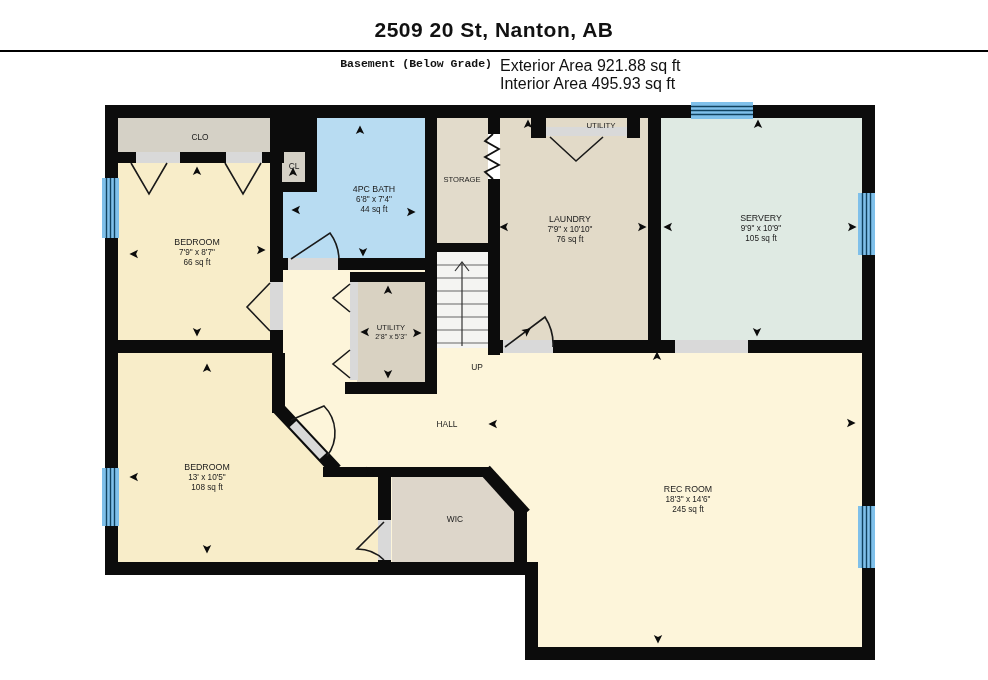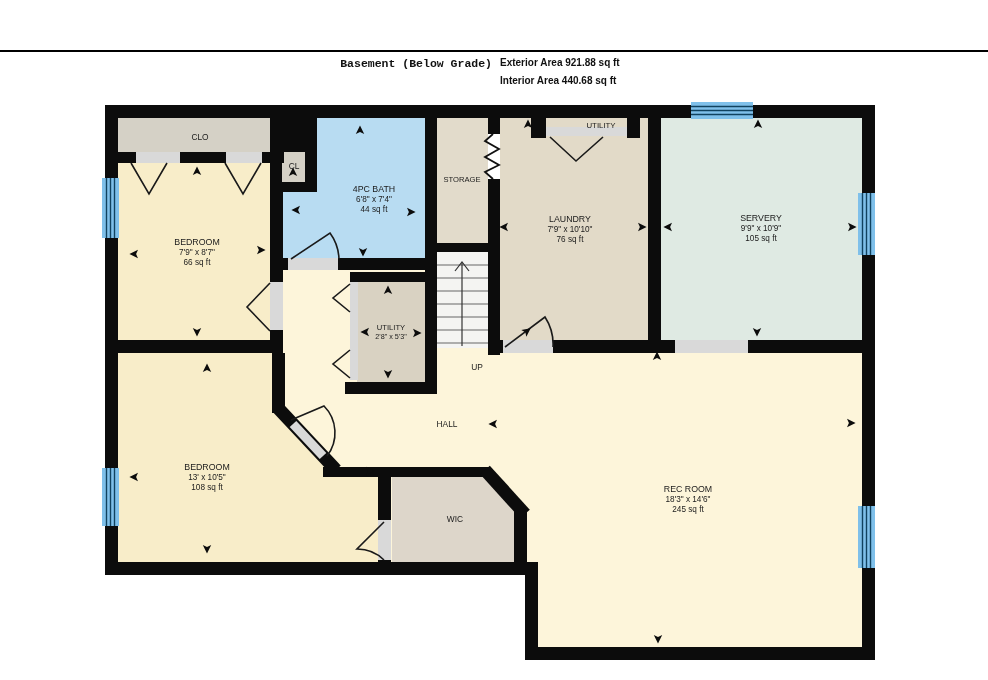--- a/index.html
+++ b/index.html
@@ -2,40 +2,41 @@
 <html><head>
 <meta charset="utf-8">
 <style>
   html,body{margin:0;padding:0;background:#ffffff;}
   #screen{position:relative;width:988px;height:680px;background:#ffffff;overflow:hidden;
           font-family:"Liberation Sans", sans-serif;}
   .title{position:absolute;top:18px;left:0;width:988px;text-align:center;
          font-size:21px;font-weight:bold;color:#111;letter-spacing:.5px;}
   .rule{position:absolute;top:50px;left:0;width:988px;height:2px;background:#000;}
   .floor-label{position:absolute;top:57px;right:496px;font-size:11.5px;font-weight:bold;color:#111;font-family:Liberation Mono, monospace;}
-  .area-line{position:absolute;left:500px;font-size:10px;color:#111;font-weight:bold;}
+  .area-line{position:absolute;left:500px;font-size:16px;color:#111;}
   .ext{top:57px;} .int{top:75px;}
   svg{position:absolute;top:0;left:0;}
   text{fill:#1b1b1b;font-family:"Liberation Sans", sans-serif;}
   .rname{font-size:8.8px;} .rdim{font-size:8.2px;} .rsmall{font-size:8.4px;}
   .wall{fill:#0c0c0c;}
   .open{fill:#d9d9d9;}
   .doorline{stroke:#1a1a1a;stroke-width:1.6;fill:none;}
   .tread{stroke:#666;stroke-width:1;}
   .arr{fill:#0c0c0c;}
   .winline{stroke:#10425f;stroke-width:1.4;}
 </style>
 </head>
 <body>
 
 <div id="screen">
+  <div class="title">2509 20 St, Nanton, AB</div>
   <div class="rule"></div>
   <div class="floor-label">Basement (Below Grade)</div>
   <div class="area-line ext">Exterior Area 921.88 sq ft</div>
-  <div class="area-line int">Interior Area 440.68 sq ft</div>
+  <div class="area-line int">Interior Area 495.93 sq ft</div>
 
   <svg width="988" height="680" viewBox="0 0 988 680">
     <defs>
       <path id="arr" d="M0,-4.6 L-4.2,4 L0,2.1 L4.2,4 Z"></path>
     </defs>
 
     <g>
       <polygon fill="#fdf5da" points="112,112 868,112 868,653 532,653 532,568 112,568"></polygon>
       <rect fill="#d5d1c6" x="118" y="118" width="160" height="36"></rect>
       <rect fill="#f8edc9" x="118" y="154" width="160" height="190"></rect>

